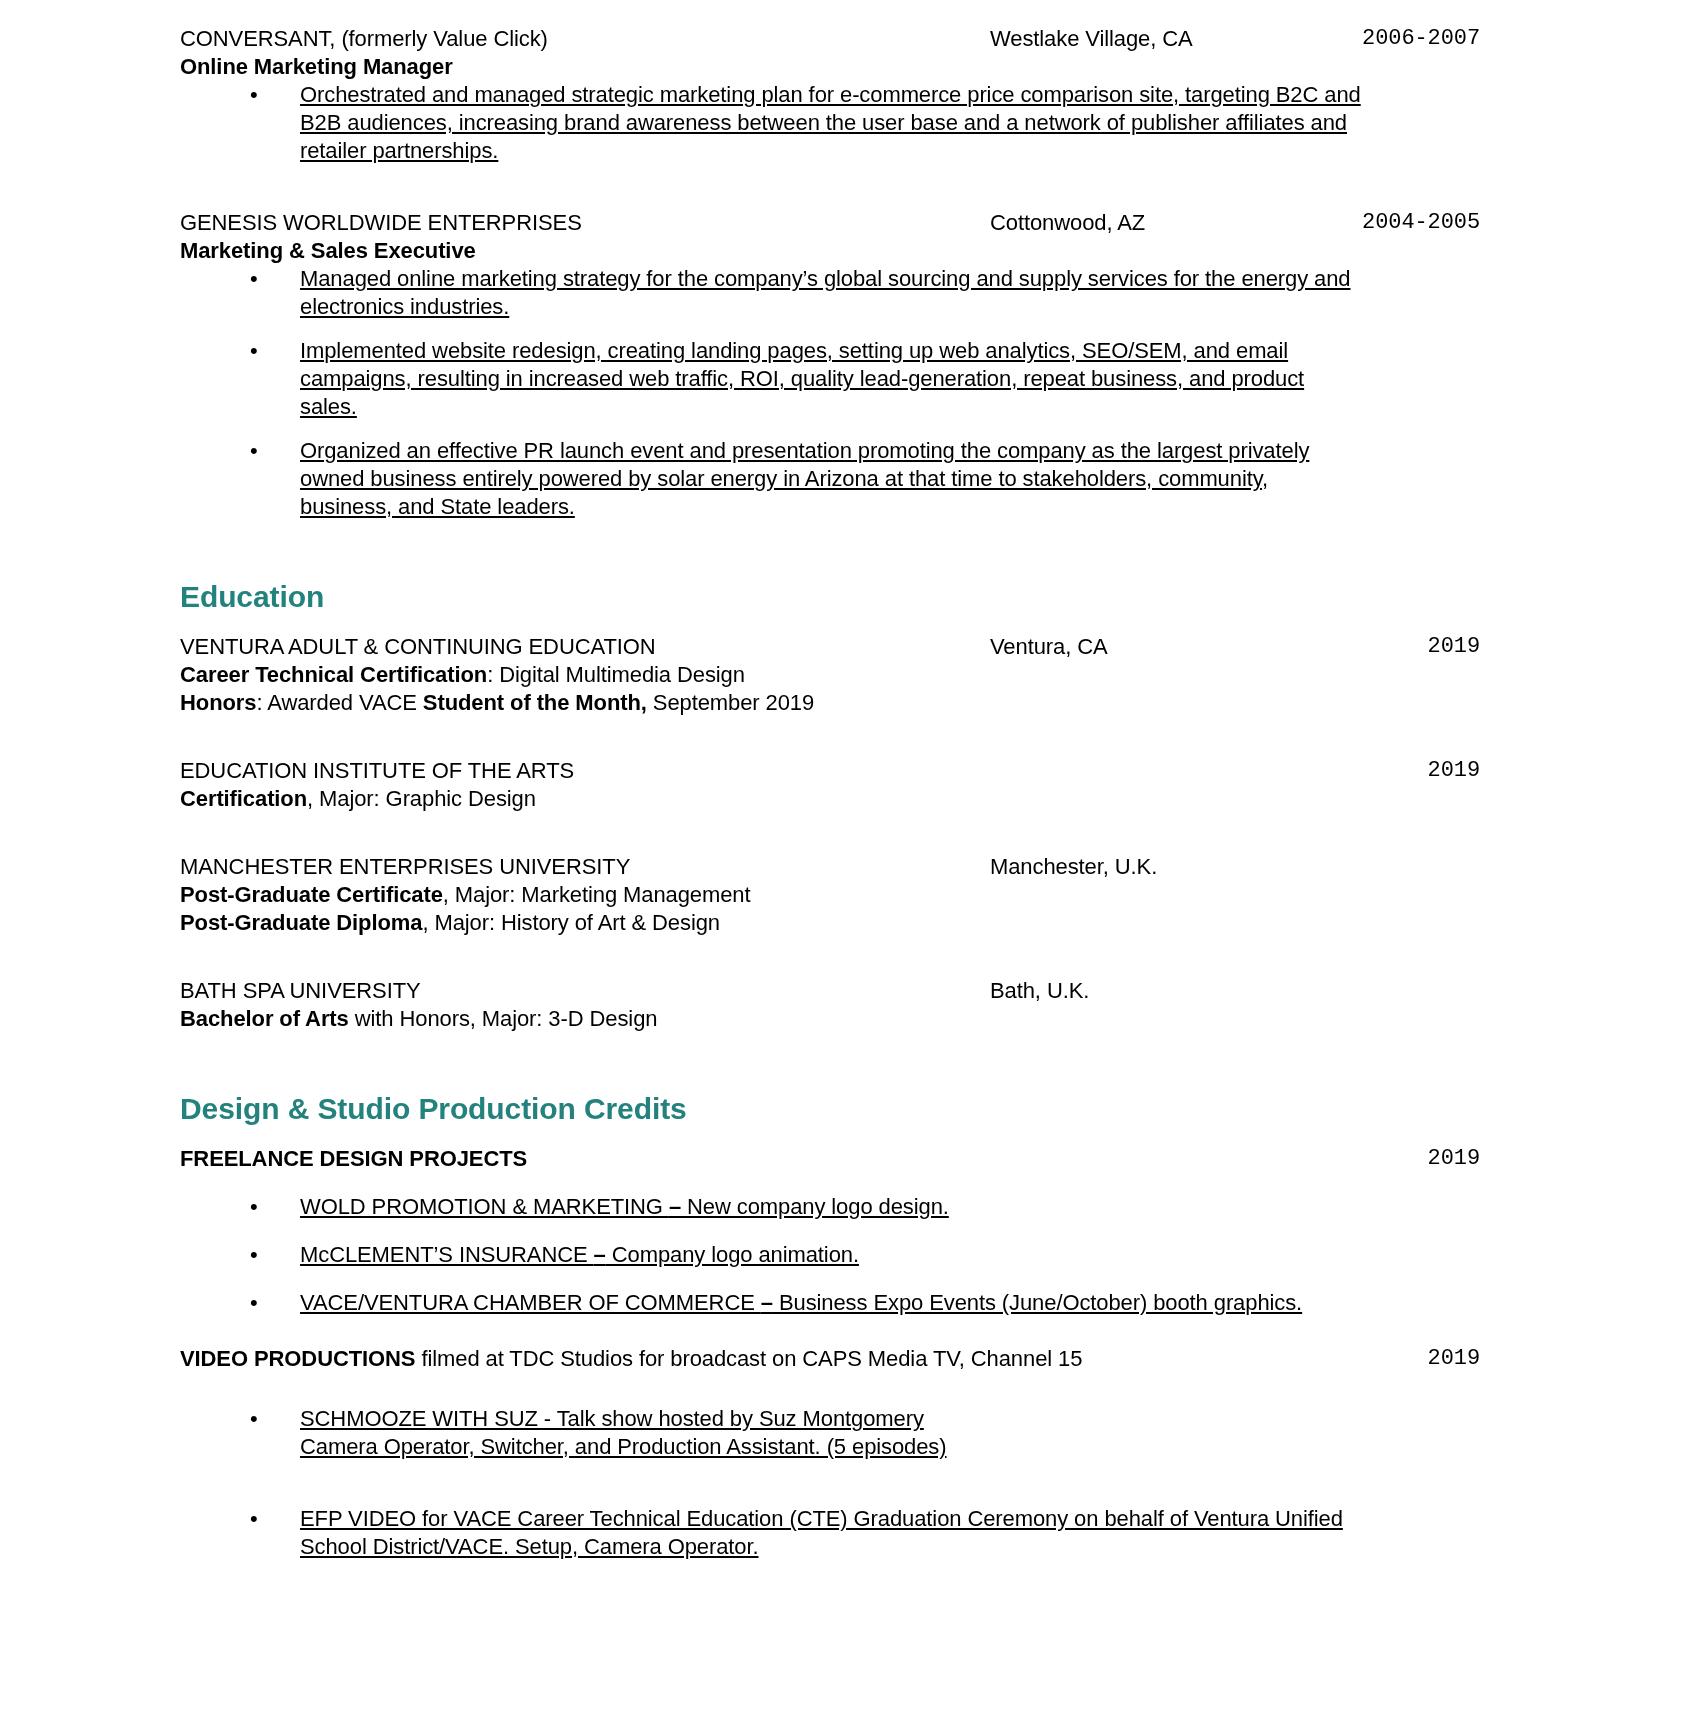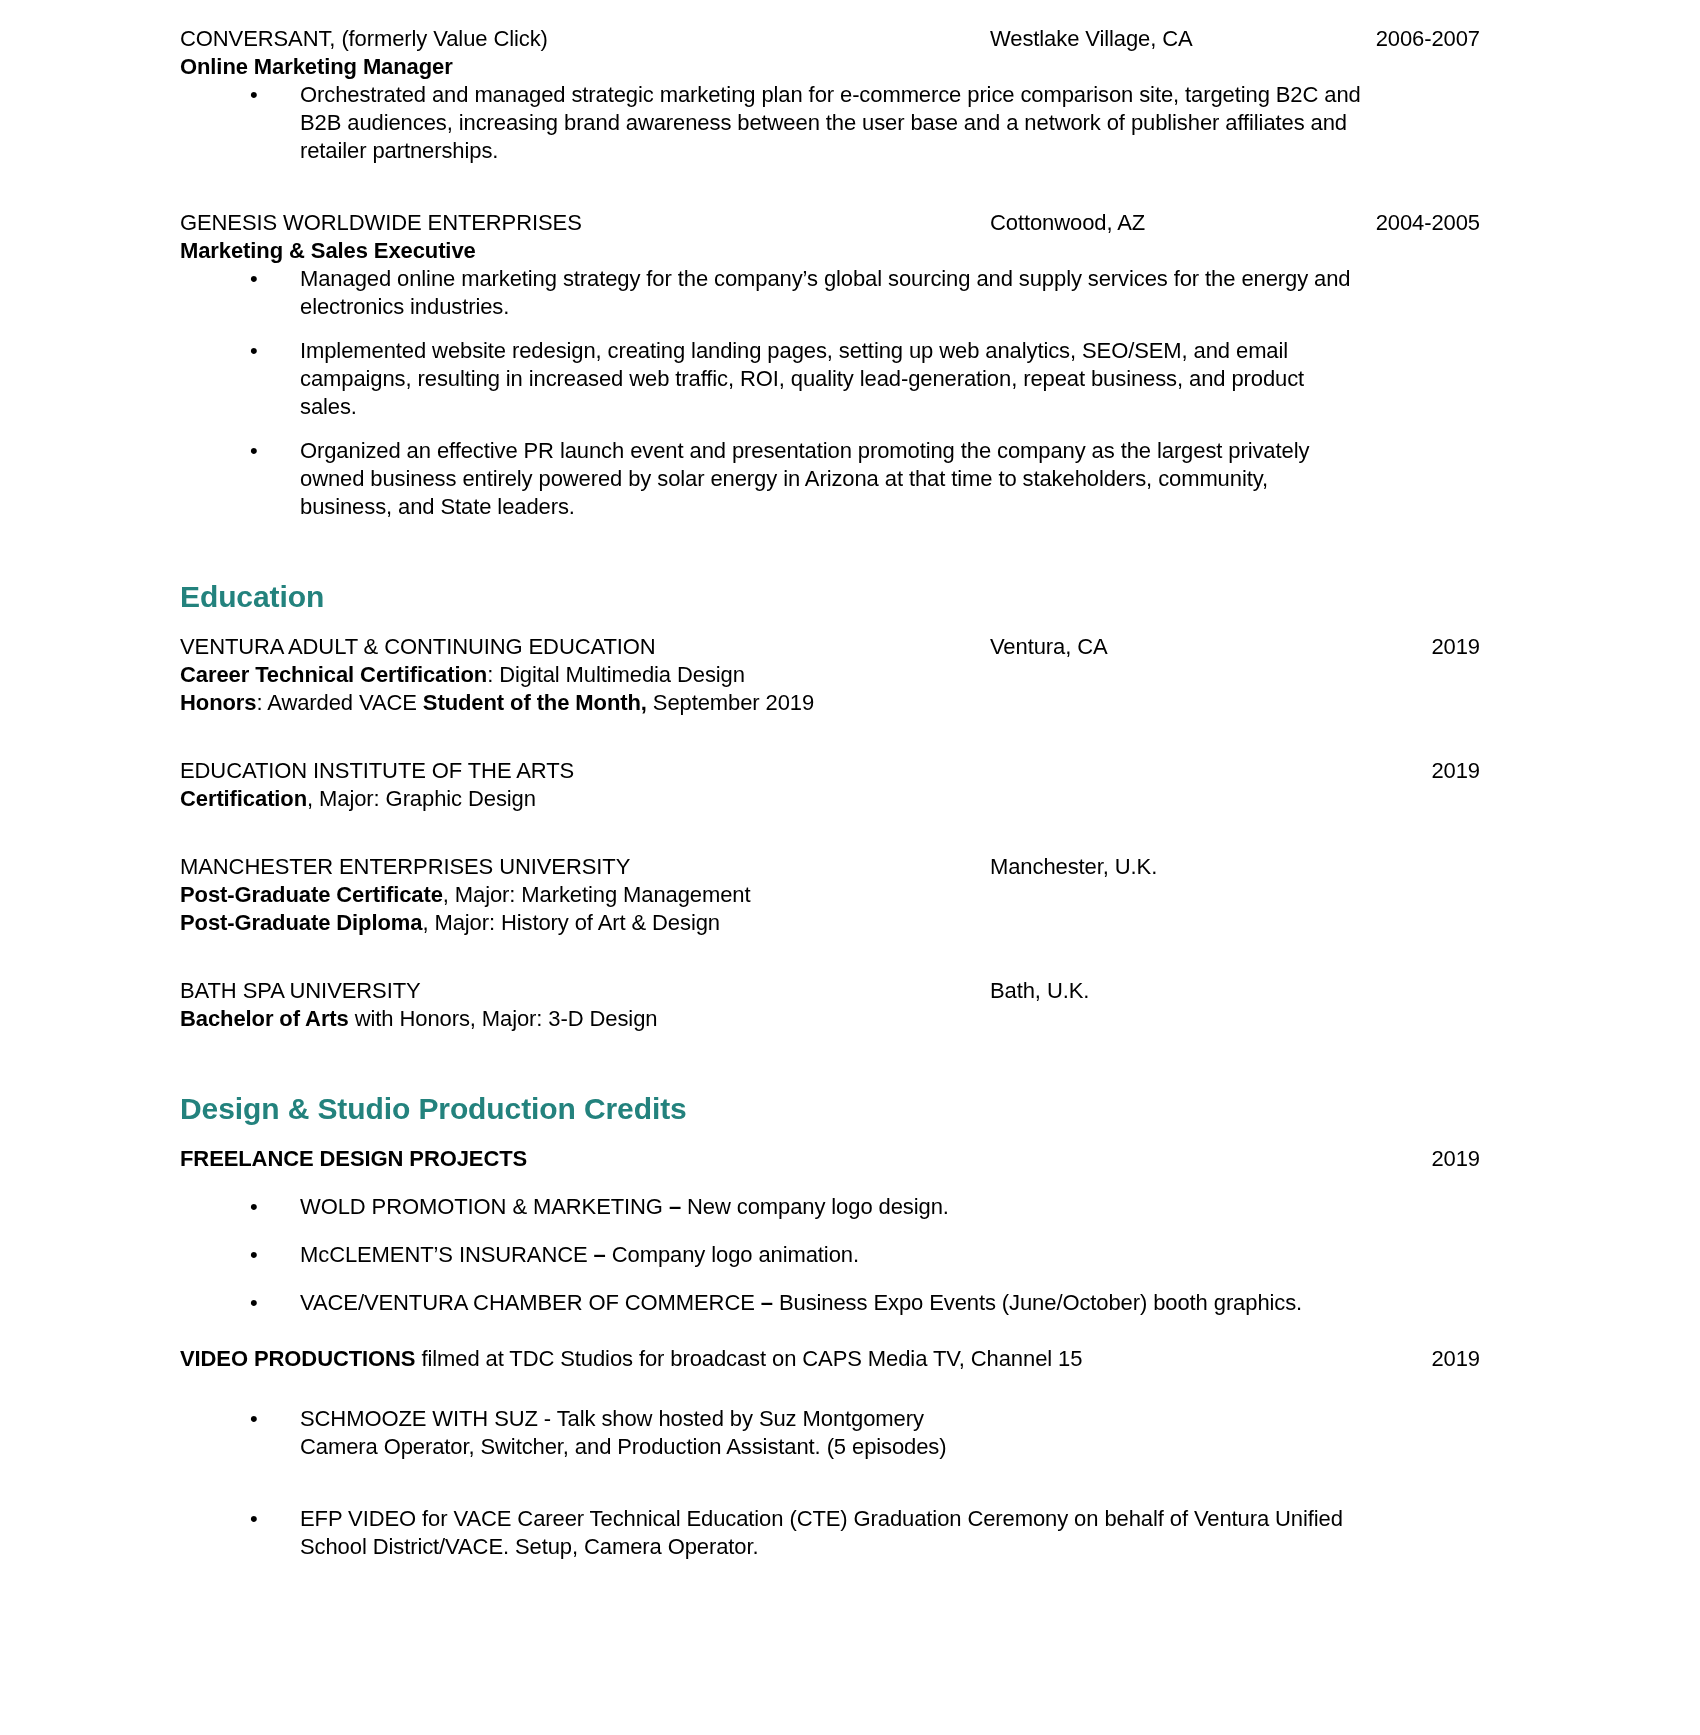--- a/index.html
+++ b/index.html
@@ -9,29 +9,29 @@
     width: 1700px; height: 1735px;
     background: #ffffff; color: #000000;
     font-family: "Liberation Sans", "DejaVu Sans", sans-serif;
     font-size: 22px; line-height: 28px; letter-spacing: -0.1px;
   }
   .page { padding: 25px 12px 0 180px; width: 1436px; }
   .content { width: 1300px; }
 
   .row3 { display: grid; grid-template-columns: 810px 320px 170px; }
   .row2 { display: grid; grid-template-columns: 1130px 170px; }
-  .dates { text-align: right; }
+  .dates { text-align: right; font-family: Liberation Mono, monospace; }
 
   .job-title { font-weight: bold; }
   .sub-title { font-weight: bold; }
   b { font-weight: bold; }
   p { margin: 0; }
 
   .bullets { list-style: none; margin: 0; padding: 0; }
-  .bullets li { position: relative; padding-left: 120px; max-width: 1185px; margin: 0 0 16px 0; }
+  .bullets li { position: relative; padding-left: 120px; max-width: 1185px; margin: 0 0 16px 0; text-decoration: underline; }
   .bullets li::before { content: "\2022"; position: absolute; left: 70px; top: 0; }
 
   .job { margin-bottom: 44px; }
 
   h2 {
     font-size: 30px; line-height: 40px; font-weight: bold;
     color: var(--accent);
     margin: 56px 0 16px 0;
   }
 

